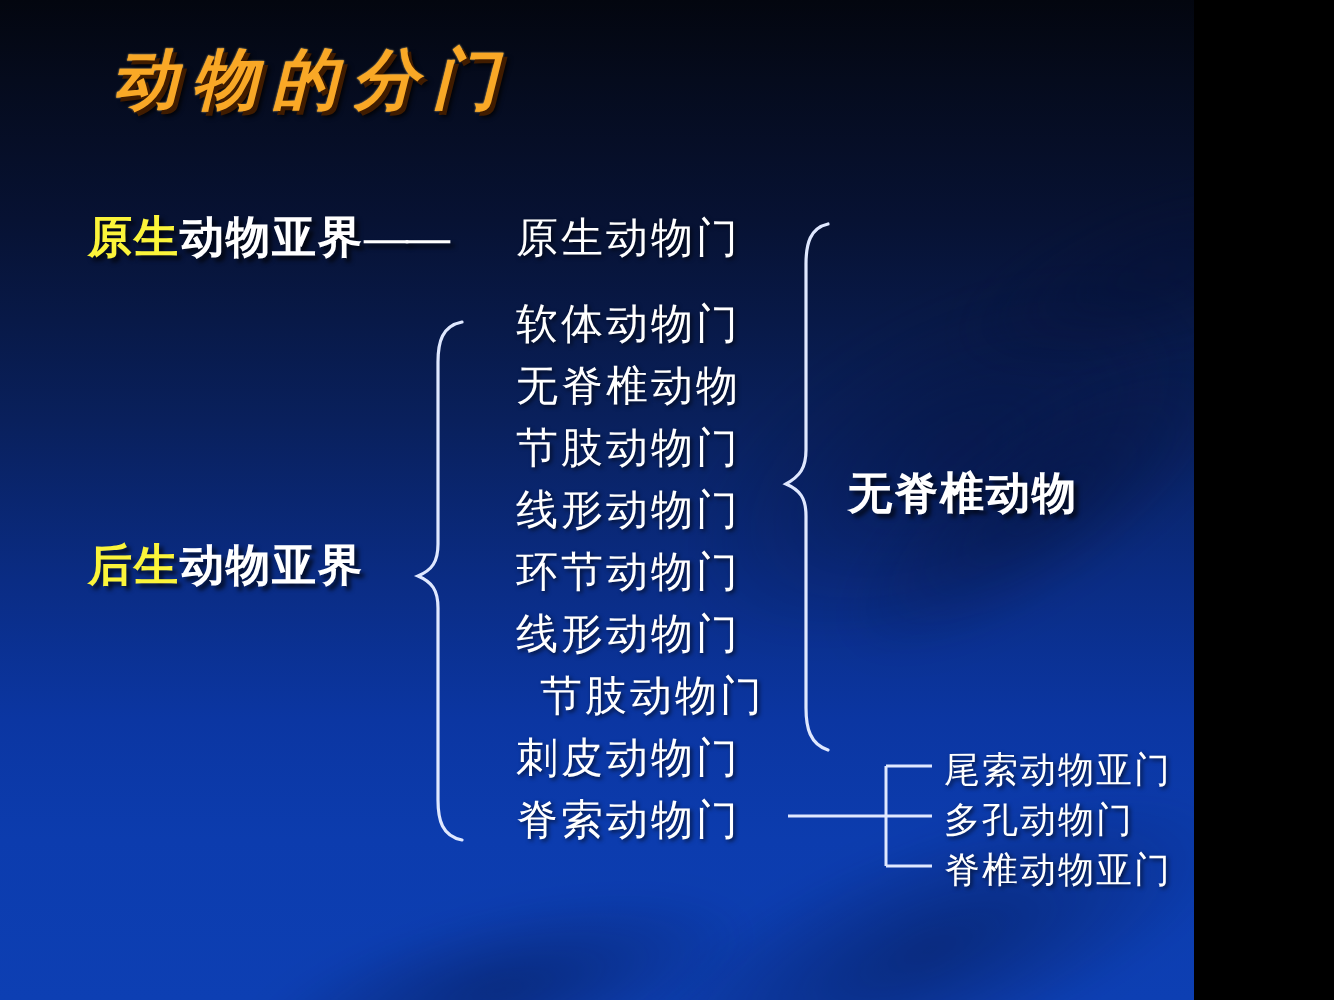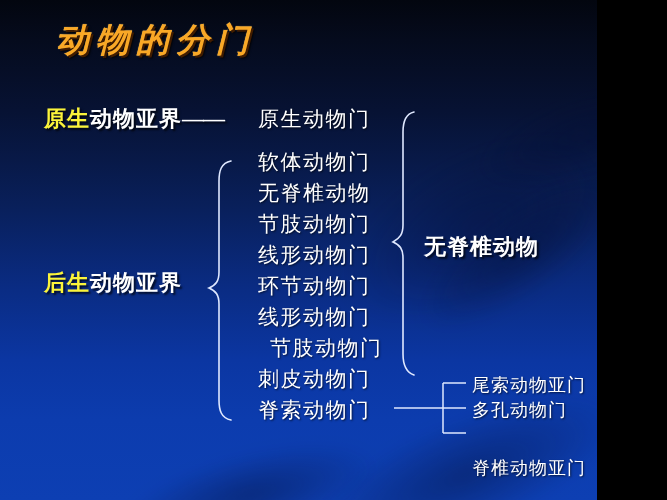--- a/index.html
+++ b/index.html
@@ -122,21 +122,21 @@
   <div class="node phylum" style="left:258px; top:272px;">环节动物门</div>
   <div class="node phylum" style="left:258px; top:303px;">线形动物门</div>
   <div class="node phylum" style="left:258px; top:334px;margin-left:12px;">节肢动物门</div>
   <div class="node phylum" style="left:258px; top:365px;">刺皮动物门</div>
   <div class="node phylum" style="left:258px; top:396px;">脊索动物门</div>
 
   <div class="node group-label" style="left:424px; top:232px;">无脊椎动物</div>
 
   <div class="node subphylum" style="left:472px; top:373px;">尾索动物亚门</div>
   <div class="node subphylum" style="left:472px; top:398px;">多孔动物门</div>
-  <div class="node subphylum" style="left:472px; top:423px;margin-top:33px;">脊椎动物亚门</div>
+  <div class="node subphylum" style="left:472px; top:423px;">脊椎动物亚门</div>
 
   <svg id="lines" viewBox="0 0 667 500">
     <g fill="none" stroke="#dfe8ff" stroke-width="1.6" stroke-linecap="round">
 
       <path d="M 231 161
                C 221 163, 219 171, 219 181
                L 219 272
                C 219 281, 216 285, 209 288
                C 216 291, 219 295, 219 304
                L 219 400

